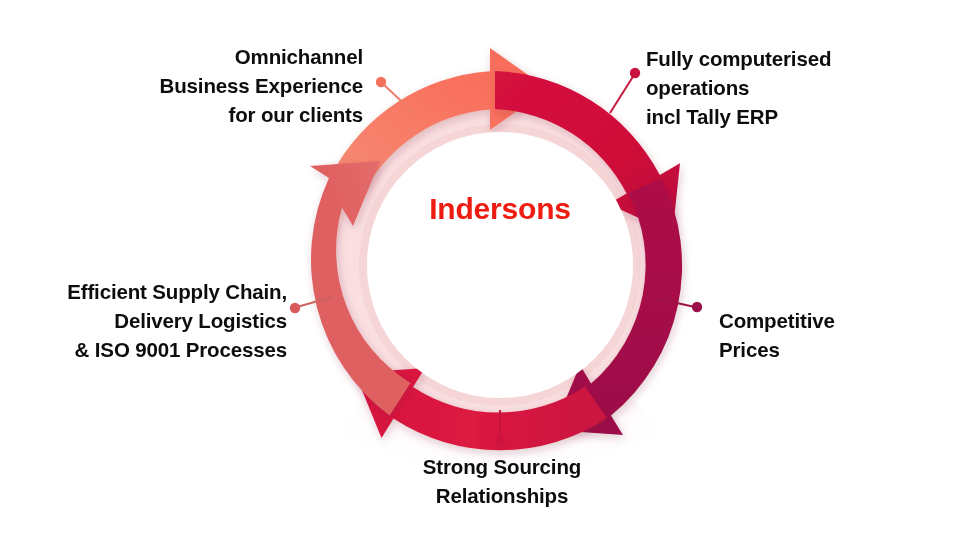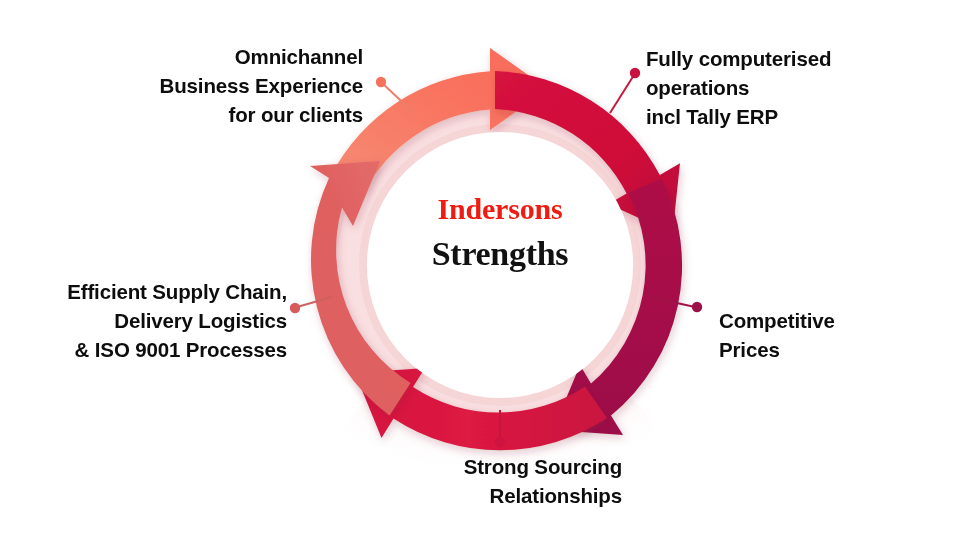--- a/index.html
+++ b/index.html
@@ -17,35 +17,34 @@
     position:absolute;
     font-weight:bold;
     color:#0d0d0d;
     font-size:20.5px;
     line-height:1.42;
     letter-spacing:-0.15px;
     white-space:pre-line;
   }
   .label.right-al{text-align:right;}
   .label.left-al{text-align:left;}
-  .label.center-al{text-align:right;}
+  .label.center-al{text-align:center;}
 
   #label-omnichannel{left:18px;top:42px;width:345px;}
   #label-computerised{left:646px;top:44px;width:300px;}
   #label-supply{left:12px;top:266px;width:275px;margin-top:11px;}
   #label-prices{left:712px;top:306px;width:220px;margin-left:7px;}
   #label-sourcing{left:382px;top:452px;width:240px;}
 
   .center-text{
     position:absolute;
     left:370px;top:192px;
     width:260px;
     text-align:center;
     pointer-events:none;
-    font-family:Liberation Serif, serif;
   }
   .center-brand{
     font-size:30px;
     font-weight:bold;
     color:#ee1c11;
     letter-spacing:-0.2px;
     line-height:1.1;
   }
   .center-sub{
     font-size:34px;
@@ -182,21 +181,20 @@
       <circle cx="500" cy="442" r="5.2" fill="#CE1340"></circle>
     </g>
     <g>
       <line x1="297" y1="307" x2="332" y2="297" stroke="#CF6060" stroke-width="2"></line>
       <circle cx="295" cy="308" r="5.2" fill="#D85A5A"></circle>
     </g>
   </svg>
 
   <div class="center-text">
     <div class="center-brand">Indersons</div>
-    <div class="center-sub">Strengths</div>
   </div>
 
   <div class="label right-al" id="label-omnichannel">Omnichannel
 Business Experience
 for our clients</div>
 
   <div class="label left-al" id="label-computerised">Fully computerised
 operations
  incl Tally ERP</div>
 

